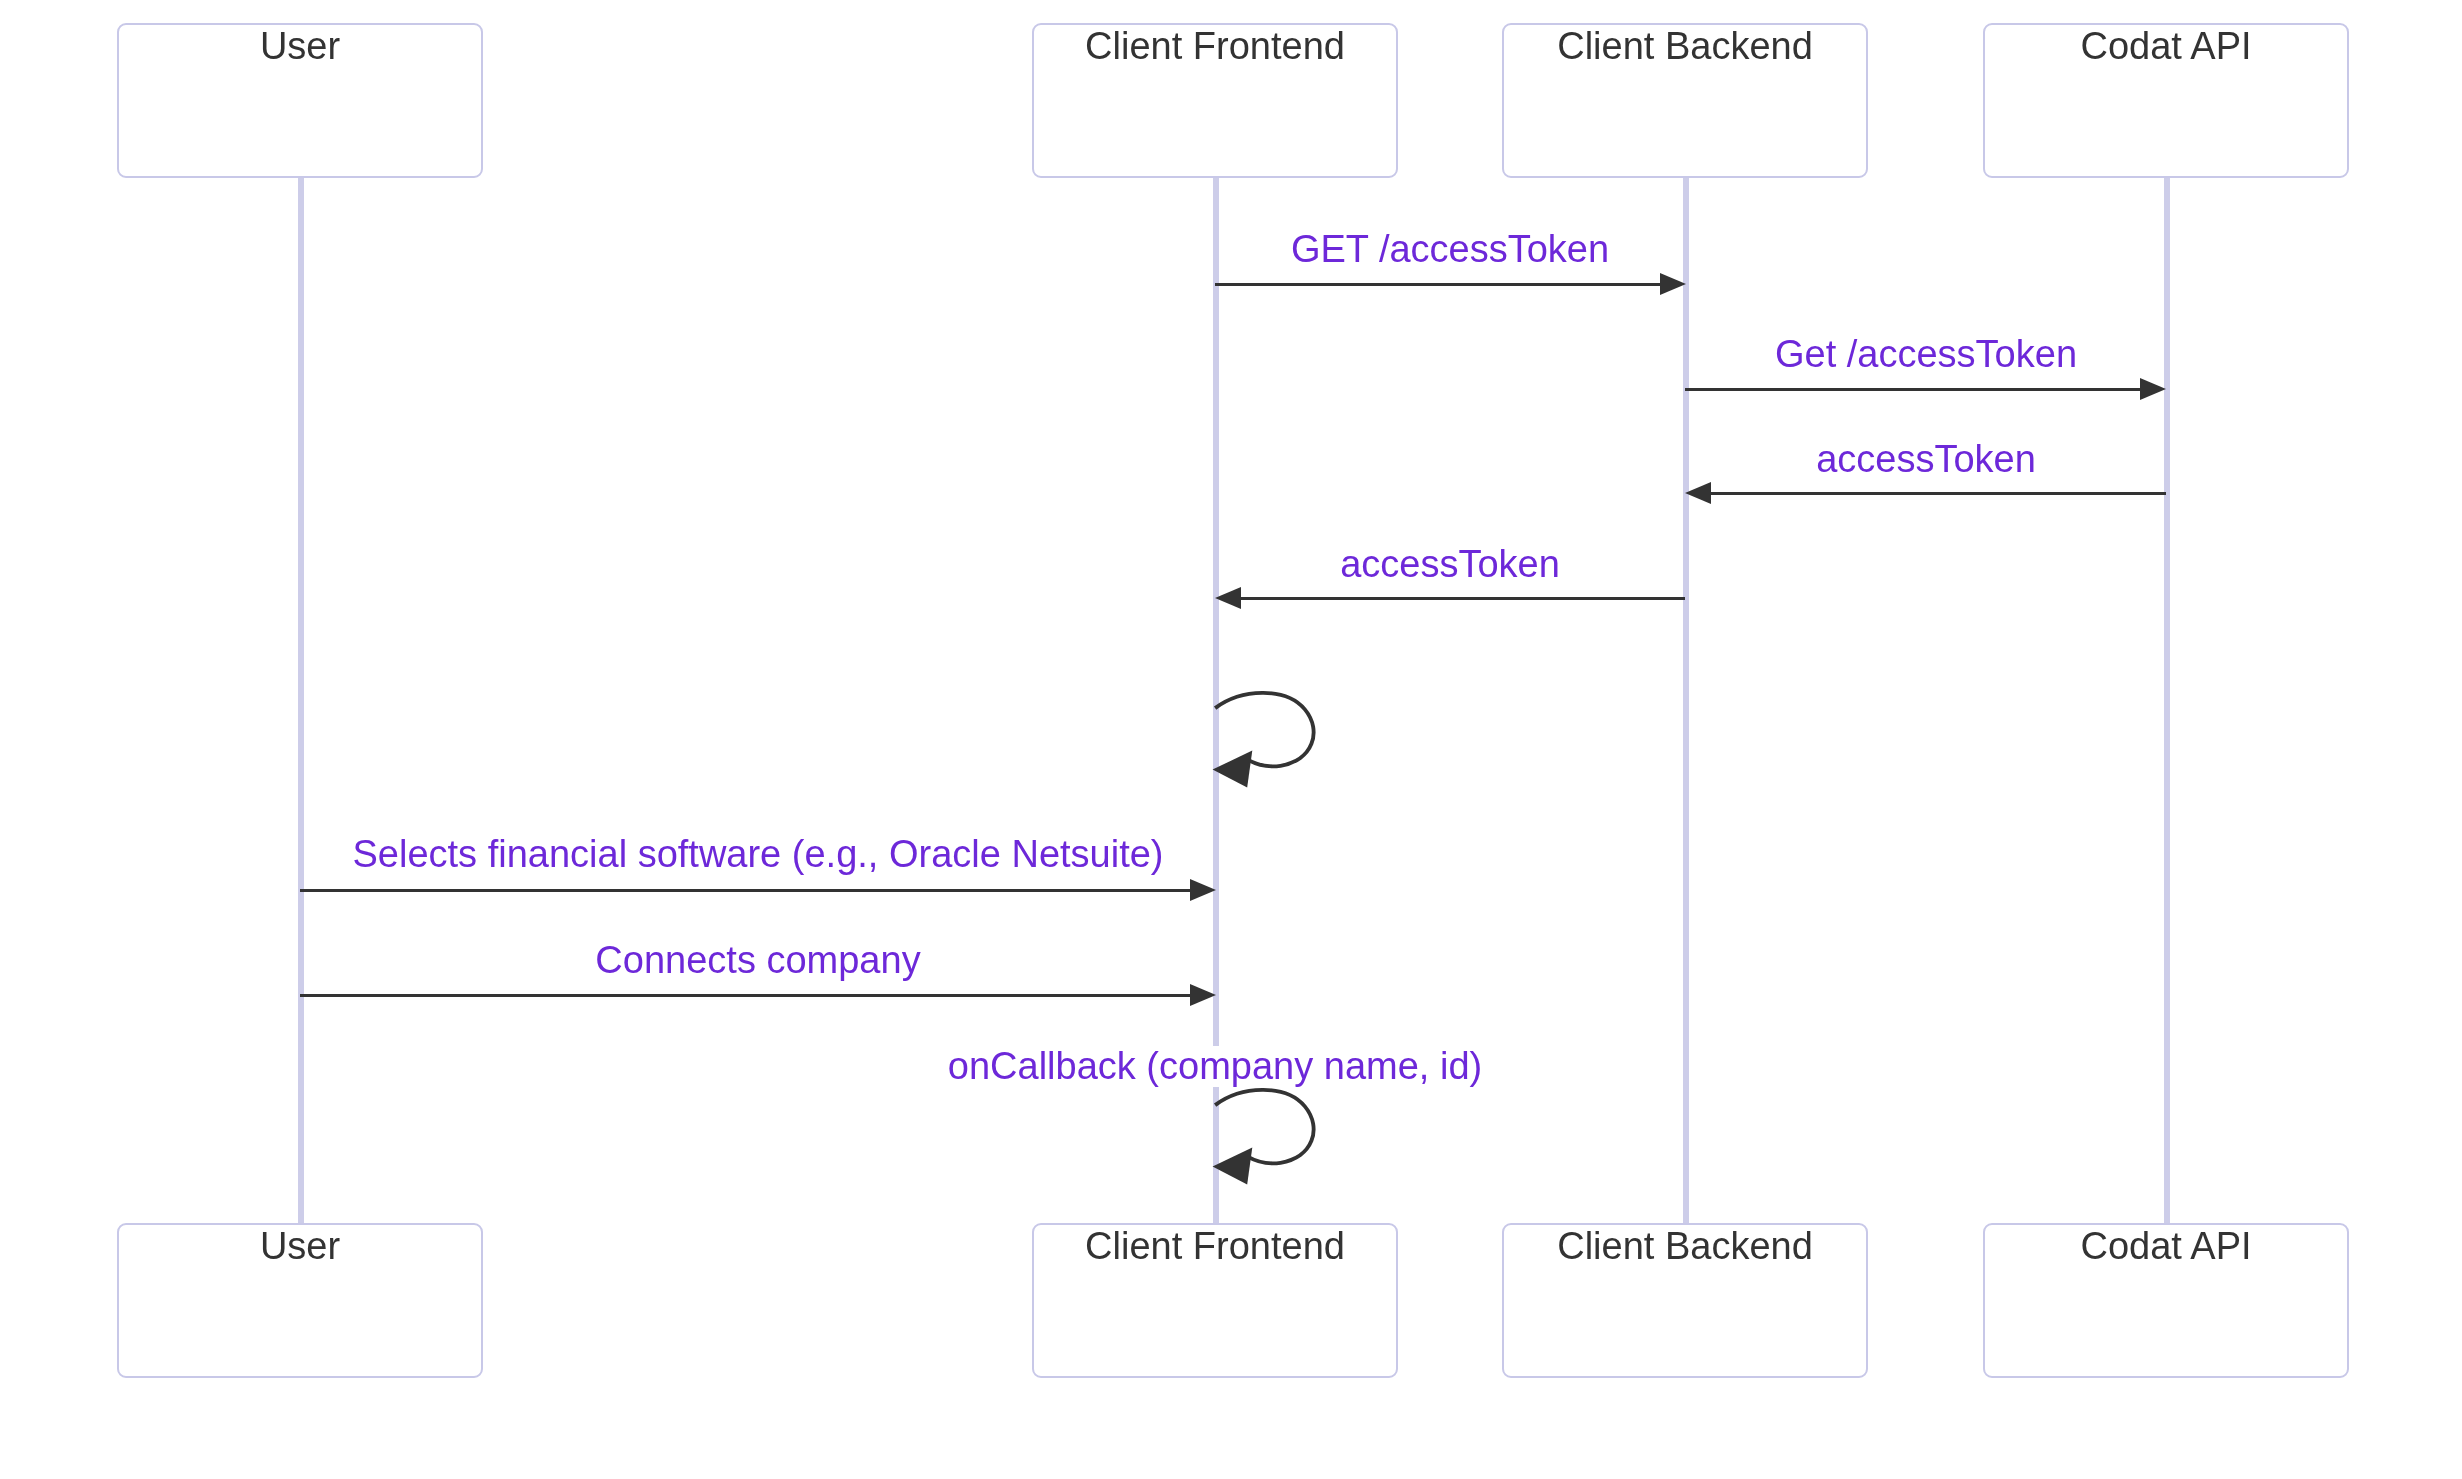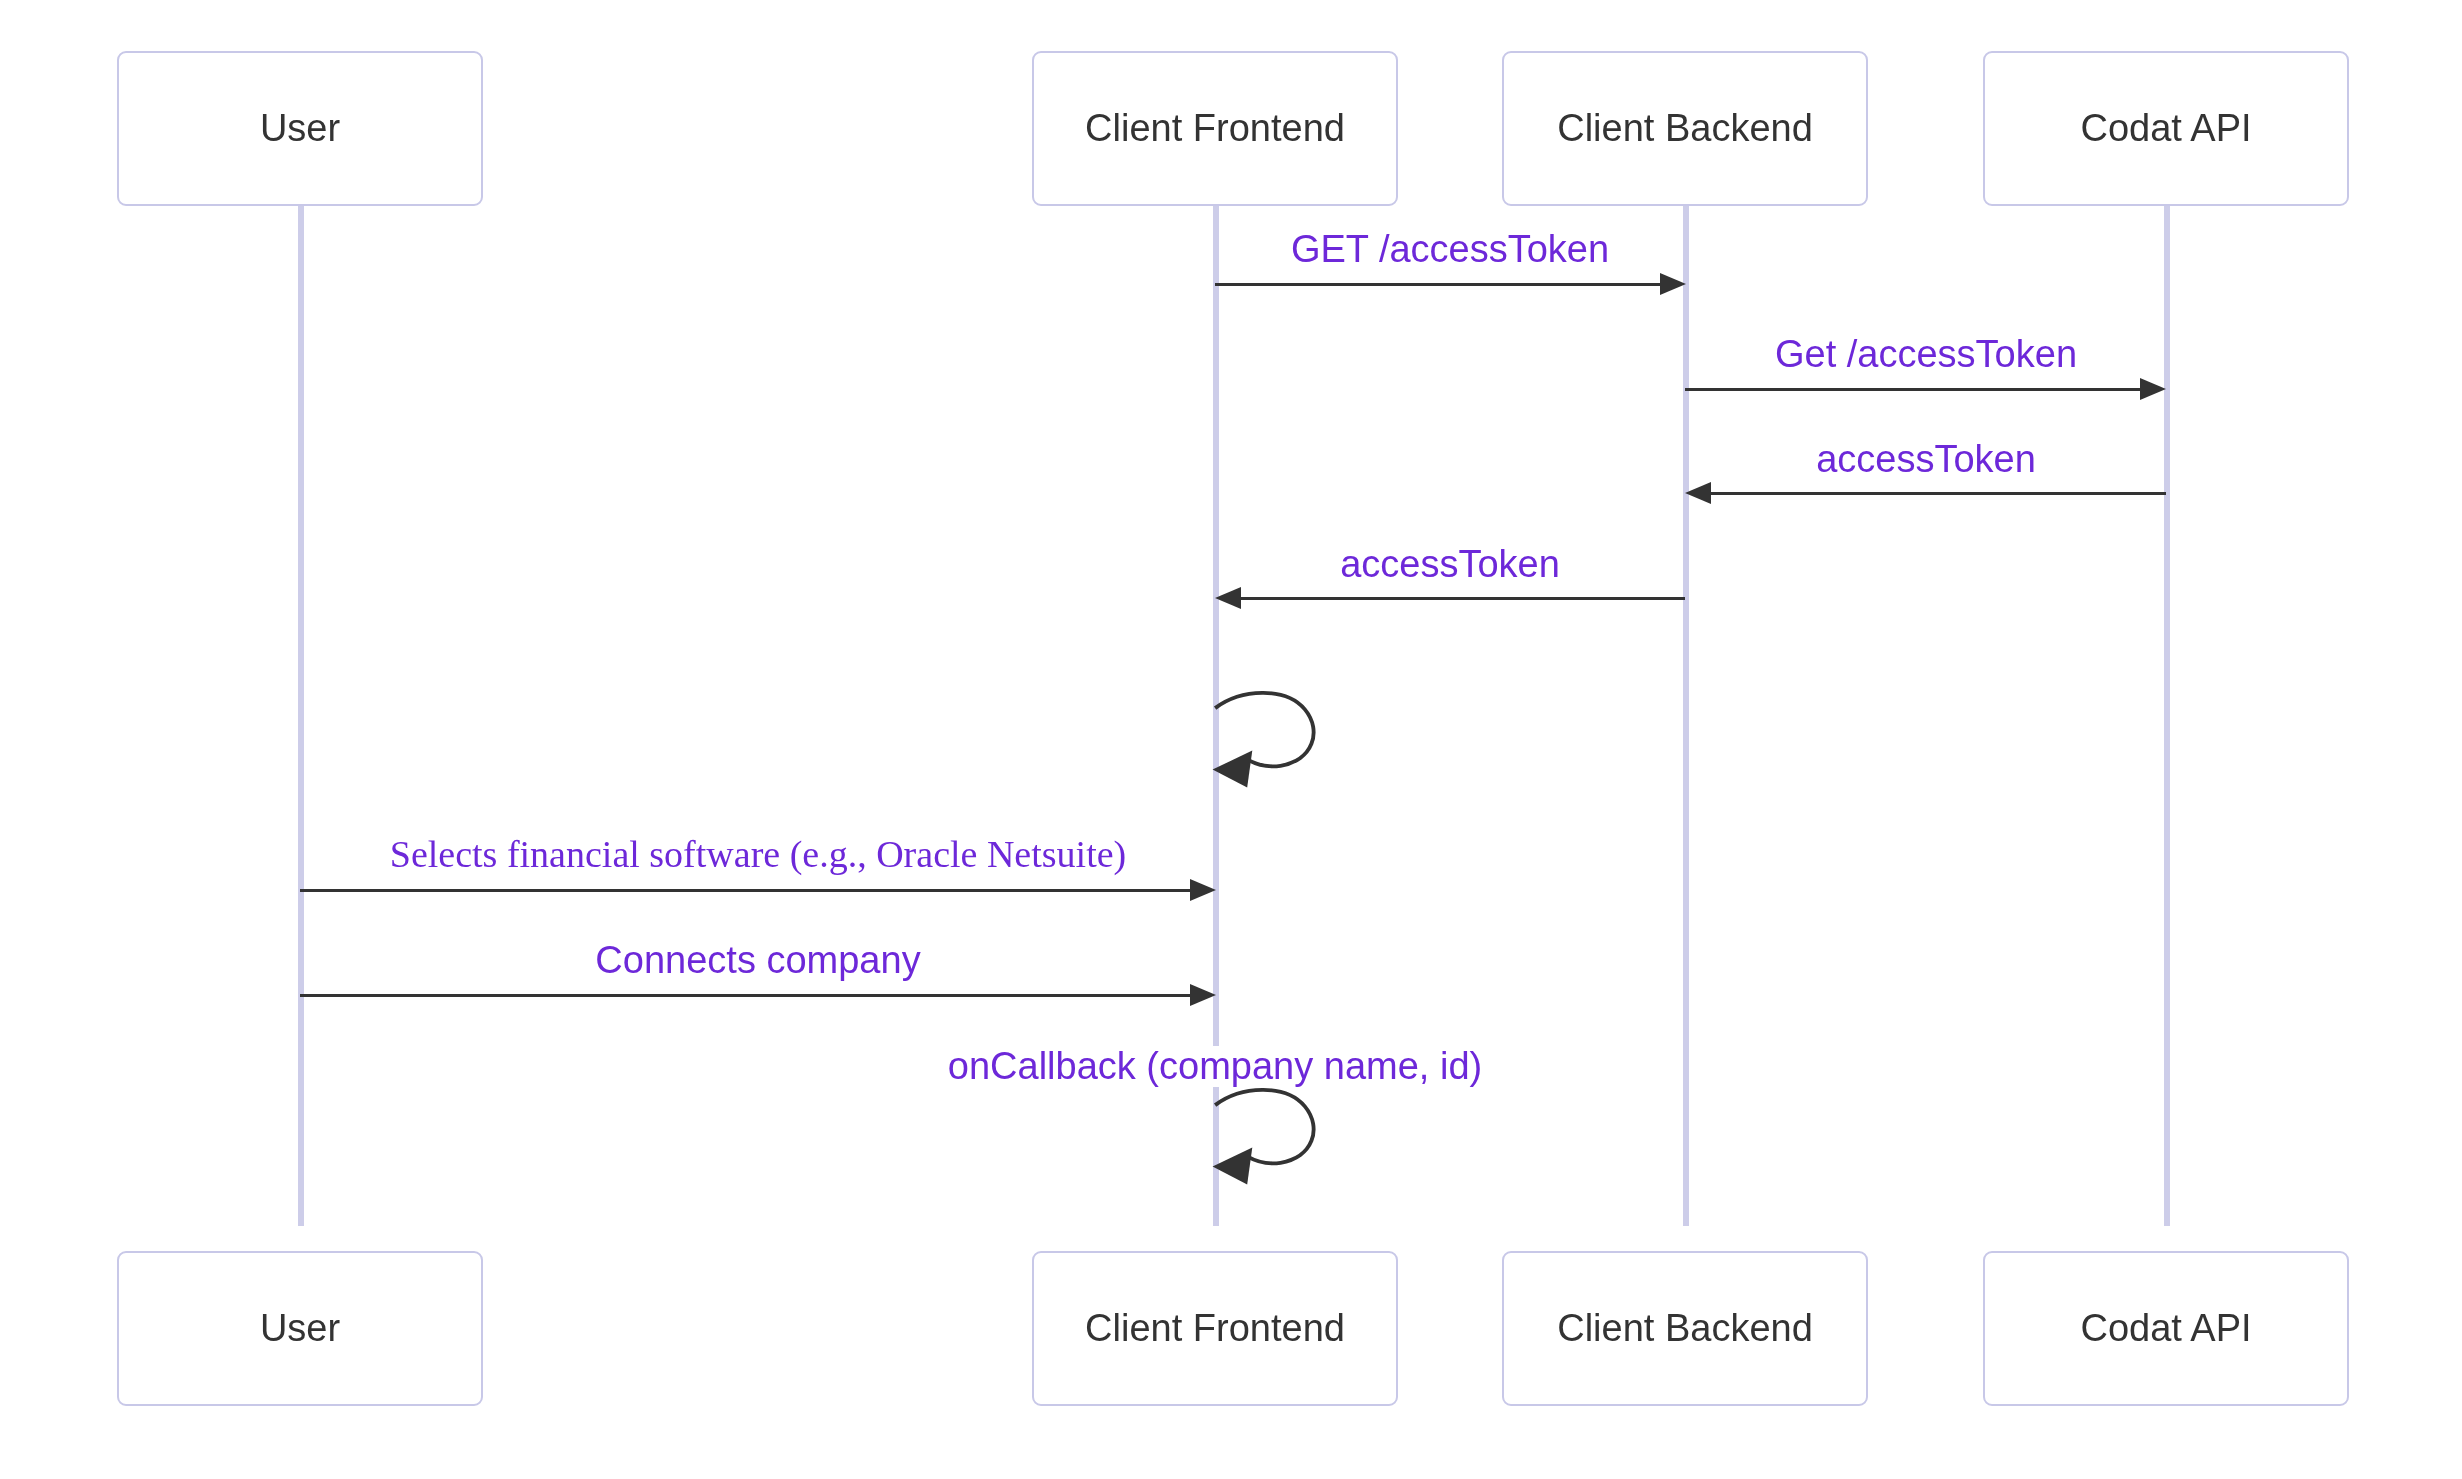--- a/index.html
+++ b/index.html
@@ -18,24 +18,23 @@
   }
   .actor-box {
     position: absolute;
     width: 366px;
     height: 155px;
     background: #ffffff;
     border: 2.6px solid #c8c8e8;
     border-radius: 9px;
     box-sizing: border-box;
     display: flex;
-    align-items: center;
+    align-items: flex-start;
     justify-content: center;
     z-index: 3;
-    margin-top: 28px;
   }
   .actor-box .actor-label {
     font-size: 38px;
     color: #333333;
     white-space: nowrap;
   }
   .lifeline {
     position: absolute;
     width: 5.8px;
     top: 178px;
@@ -120,21 +119,21 @@
 
   <div class="msg-label" style="left:1450px;top:544px;">accessToken</div>
   <div class="msg-line" style="left:1237px;top:597px;width:448px;"></div>
   <div class="arrowhead-left" style="left:1215px;top:587px;"></div>
 
   <svg class="self-loop-svg" style="left:1210px;top:685px;" width="141" height="109" viewBox="0 0 220 170">
     <path d="M 8 36 C 48 6, 118 2, 148 38 C 176 72, 160 118, 110 126 C 90 129, 72 124, 58 116" fill="none" stroke="#333333" stroke-width="6"></path>
     <polygon points="4,132 66,102 58,160" fill="#333333"></polygon>
   </svg>
 
-  <div class="msg-label" style="left:758px;top:834px;font-family:Liberation Serif, serif;">Selects financial software (e.g., Oracle Netsuite)</div>
+  <div class="msg-label" style="left:758px;top:834px;">Selects financial software (e.g., Oracle Netsuite)</div>
   <div class="msg-line" style="left:300px;top:889px;width:893px;"></div>
   <div class="arrowhead-right" style="left:1190px;top:879px;"></div>
 
   <div class="msg-label" style="left:758px;top:940px;">Connects company</div>
   <div class="msg-line" style="left:300px;top:994px;width:893px;"></div>
   <div class="arrowhead-right" style="left:1190px;top:984px;"></div>
 
   <div class="msg-label" style="left:1215px;top:1046px;">onCallback (company name, id)</div>
   <svg class="self-loop-svg" style="left:1210px;top:1082px;" width="141" height="109" viewBox="0 0 220 170">
     <path d="M 8 36 C 48 6, 118 2, 148 38 C 176 72, 160 118, 110 126 C 90 129, 72 124, 58 116" fill="none" stroke="#333333" stroke-width="6"></path>

